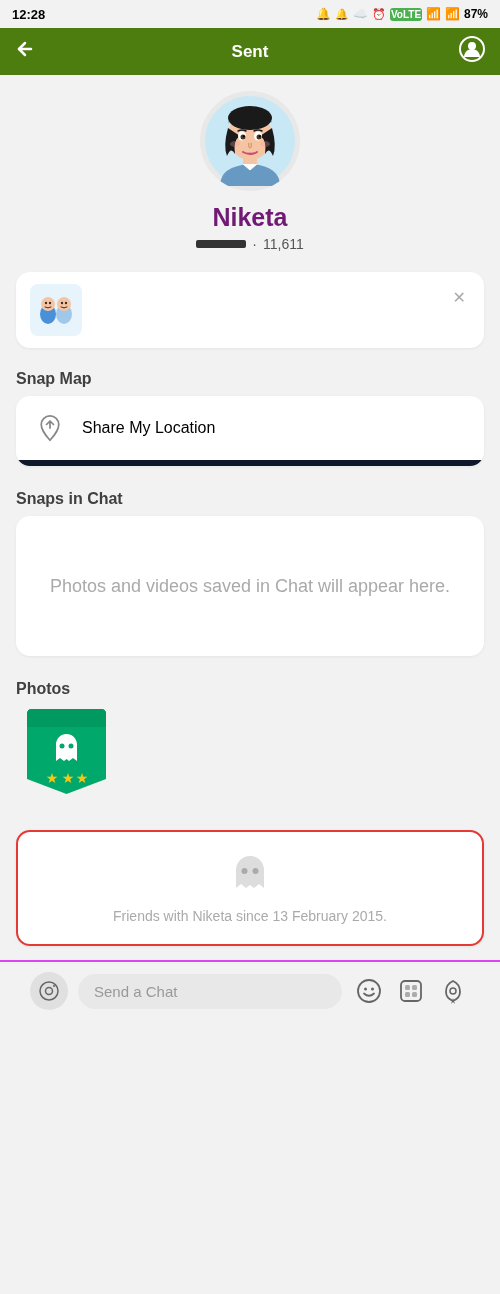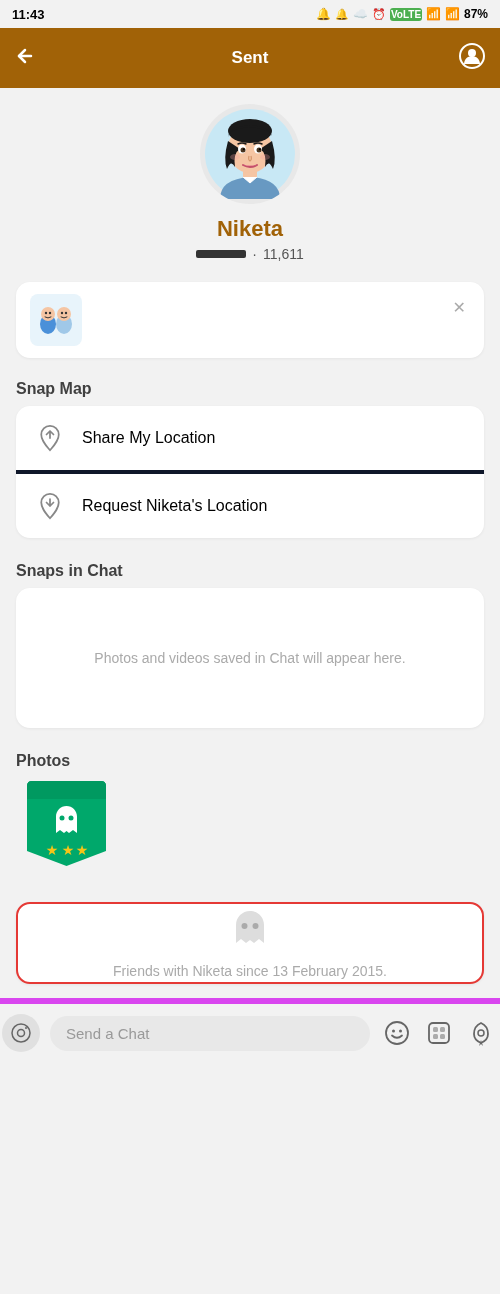--- a/index.html
+++ b/index.html
@@ -28,22 +28,22 @@
     .status-right {
       display: flex;
       align-items: center;
       gap: 4px;
       color: #000;
       font-size: 12px;
     }
 
     
     .header {
-      background: #a16207;
-      height: 60px;
+      background: #4d7c0f;
+      height: 47px;
       display: flex;
       align-items: center;
       justify-content: center;
       position: relative;
     }
     .header-title {
       color: white;
       font-size: 17px;
       font-weight: 600;
     }
@@ -80,23 +80,23 @@
       align-items: center;
       justify-content: center;
       margin-bottom: 12px;
     }
     
     .bitmoji-svg {
       width: 90px;
       height: 90px;
     }
     .profile-name {
-      font-size: 22px;
+      font-size: 25px;
       font-weight: 700;
-      color: #a16207;
+      color: #701a75;
       margin-bottom: 4px;
     }
     .profile-score {
       display: flex;
       align-items: center;
       gap: 6px;
       color: #555;
       font-size: 14px;
     }
     .score-dots {
@@ -168,21 +168,21 @@
       box-shadow: 0 1px 3px rgba(0,0,0,0.06);
     }
     .map-row {
       display: flex;
       align-items: center;
       gap: 14px;
       padding: 14px 16px;
       cursor: pointer;
     }
     .map-row:first-child {
-      border-bottom: 4px solid #0f172a;
+      border-bottom: 6px solid #0f172a;
     }
     .map-icon {
       width: 36px;
       height: 36px;
       display: flex;
       align-items: center;
       justify-content: center;
     }
     .map-row-label {
       font-size: 16px;
@@ -198,21 +198,21 @@
       background: white;
       border-radius: 14px;
       margin: 0 16px 14px;
       min-height: 140px;
       display: flex;
       align-items: center;
       justify-content: center;
       box-shadow: 0 1px 3px rgba(0,0,0,0.06);
     }
     .saved-chat-empty {
-      font-size: 14px;
+      font-size: 18px;
       color: #aaa;
       text-align: center;
       padding: 20px;
     }
 
     
     .charms-grid {
       padding: 0 16px 14px;
       display: flex;
       flex-wrap: wrap;
@@ -239,42 +239,42 @@
       font-weight: 500;
       line-height: 1.3;
     }
 
     
     .friendship-since-card {
       background: white;
       border: 2.5px solid #e53935;
       border-radius: 14px;
       margin: 4px 16px 14px;
-      padding: 3px 16px;
+      padding: 20px 16px;
       display: flex;
       flex-direction: column;
       align-items: center;
       gap: 8px;
       box-shadow: 0 1px 3px rgba(0,0,0,0.06);
     }
     .ghost-icon {
       font-size: 32px;
       color: #bbb;
     }
     .friendship-since-text {
       font-size: 14px;
       color: #aaa;
       text-align: center;
     }
 
     
     .chat-bar {
       background: #f2f2f2;
-      border-top: 6px solid #d946ef;
-      padding: 10px 2px;
+      border-top: 2px solid #d946ef;
+      padding: 10px 30px;
       display: flex;
       align-items: center;
       gap: 10px;
       position: sticky;
       bottom: 0;
     }
     .chat-camera-btn {
       width: 38px;
       height: 38px;
       border-radius: 50%;
@@ -307,21 +307,21 @@
       justify-content: center;
       cursor: pointer;
       color: #555;
       font-size: 20px;
     }
   </style>
 </head>
 <body>
 
 <div class="status-bar">
-  <span class="status-left">11:43</span>
+  <span class="status-left">12:28</span>
   <div class="status-right">
     <span>🔔</span>
     <span style="font-size:11px;">🔔</span>
     <span>☁️</span>
     <span style="font-size:11px;">⏰</span>
     <span style="font-size:10px; background:#4caf50; color:white; padding:1px 1px; border-radius:3px;">VoLTE</span>
     <span>📶</span>
     <span>📶</span>
     <span>87%</span>
   </div>
@@ -422,29 +422,20 @@
   <div class="map-row">
     <div class="map-icon pin-up">
       <svg width="28" height="32" viewBox="0 0 28 32" fill="none">
         <path d="M14 2C8.477 2 4 6.477 4 12c0 7.5 10 18 10 18s10-10.5 10-18c0-5.523-4.477-10-10-10z" stroke="#888" stroke-width="2" fill="none"></path>
         <path d="M14 8 L14 16 M10 12 L14 8 L18 12" stroke="#888" stroke-width="2" stroke-linecap="round" stroke-linejoin="round"></path>
       </svg>
     </div>
     <span class="map-row-label">Share My Location</span>
   </div>
 
-  <div class="map-row">
-    <div class="map-icon pin-down">
-      <svg width="28" height="32" viewBox="0 0 28 32" fill="none">
-        <path d="M14 2C8.477 2 4 6.477 4 12c0 7.5 10 18 10 18s10-10.5 10-18c0-5.523-4.477-10-10-10z" stroke="#888" stroke-width="2" fill="none"></path>
-        <path d="M14 8 L14 16 M10 12 L14 16 L18 12" stroke="#888" stroke-width="2" stroke-linecap="round" stroke-linejoin="round"></path>
-      </svg>
-    </div>
-    <span class="map-row-label">Request Niketa's Location</span>
-  </div>
 </div>
 
 <div class="section-header">Snaps in Chat</div>
 <div class="saved-chat-card">
   <div class="saved-chat-empty">Photos and videos saved in Chat will appear here.</div>
 </div>
 
 <div class="section-header">Photos</div>
 <div class="charms-grid">
   <div class="charm-item">

